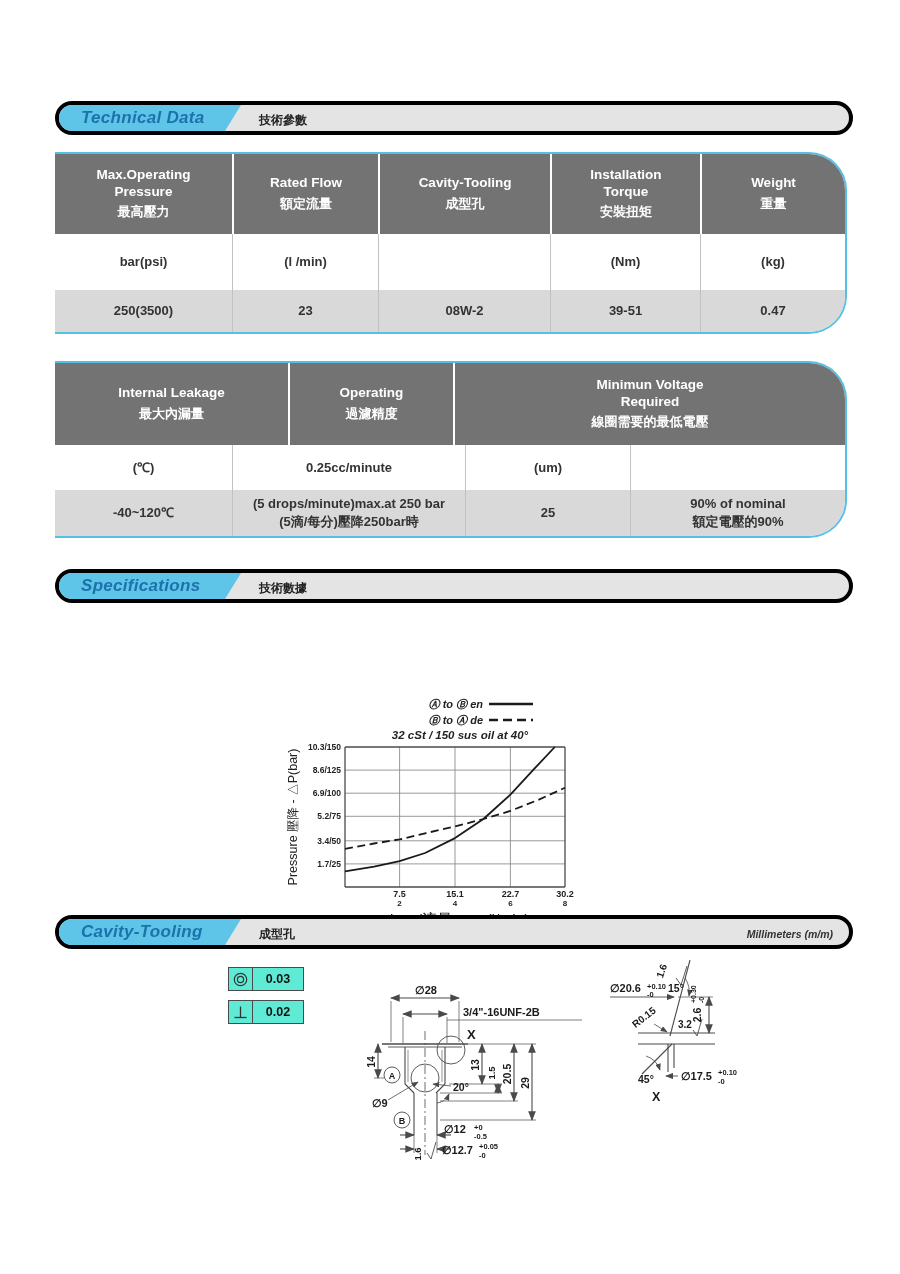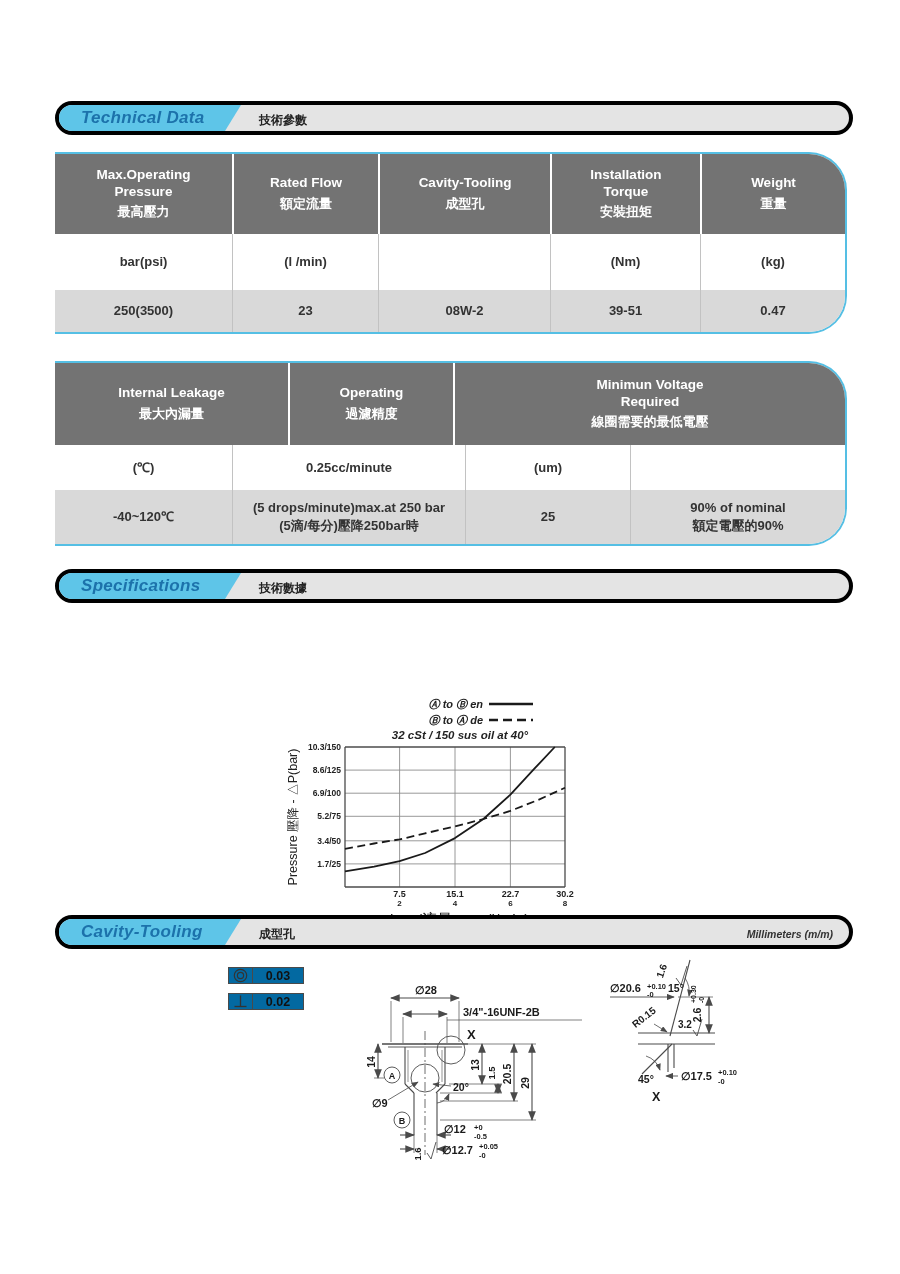--- a/index.html
+++ b/index.html
@@ -28,29 +28,29 @@
   .hd .en{font-weight:700;font-size:13.5px;line-height:1.25;white-space:pre-line;}
   .hd .zh{font-weight:600;font-size:13px;margin-top:3px;}
   .un{background:#ffffff;}
   .vl{background:#d9d9d9;}
   .un .c,.vl .c{display:flex;justify-content:center;align-items:center;text-align:center;
         font-size:13px;font-weight:700;color:#333;white-space:pre-line;line-height:1.35;box-sizing:border-box;}
   .un .c + .c,.vl .c + .c{border-left:1px solid #c2c2c2;}
   .t1-1{width:177px}.t1-2{width:146px}.t1-3{width:172px}.t1-4{width:150px}.t1-5{flex:1}
   .h-hd1{height:80px}.h-un1{height:56px}.h-vl1{height:42px}
   .t2-1{width:177px}.t2-2{width:233px}.t2-3{width:165px}.t2-4{flex:1}
-  .h-hd2{height:82px}.h-un2{height:45px}.h-vl2{height:54px}
+  .h-hd2{height:82px}.h-un2{height:45px}.h-vl2{height:46px}
 
   
   .chart{position:absolute;left:283px;top:645px;margin-top:46px;}
   .chart text{fill:#222;}
 
   
   .tolwrap{position:absolute;left:228px;top:967px;}
-  .tolbox{display:flex;width:76px;height:17px;background:#0369a1;border:1.5px solid #4a4a4a;
+  .tolbox{display:flex;width:76px;height:24px;background:#5eead4;border:1.5px solid #4a4a4a;
           box-sizing:border-box;margin-bottom:9px;}
   .tolbox .sym{width:24px;display:flex;align-items:center;justify-content:center;
           border-right:1.5px solid #4a4a4a;box-sizing:border-box;}
   .tolbox .val{flex:1;display:flex;align-items:center;justify-content:center;
           font-size:12.5px;font-weight:700;color:#111;}
 
   
   .draw{position:absolute;}
   .draw line,.draw path,.draw circle,.draw polyline{stroke:#4a4a4a;fill:none;}
   .draw text{fill:#1a1a1a;font-weight:700;}

